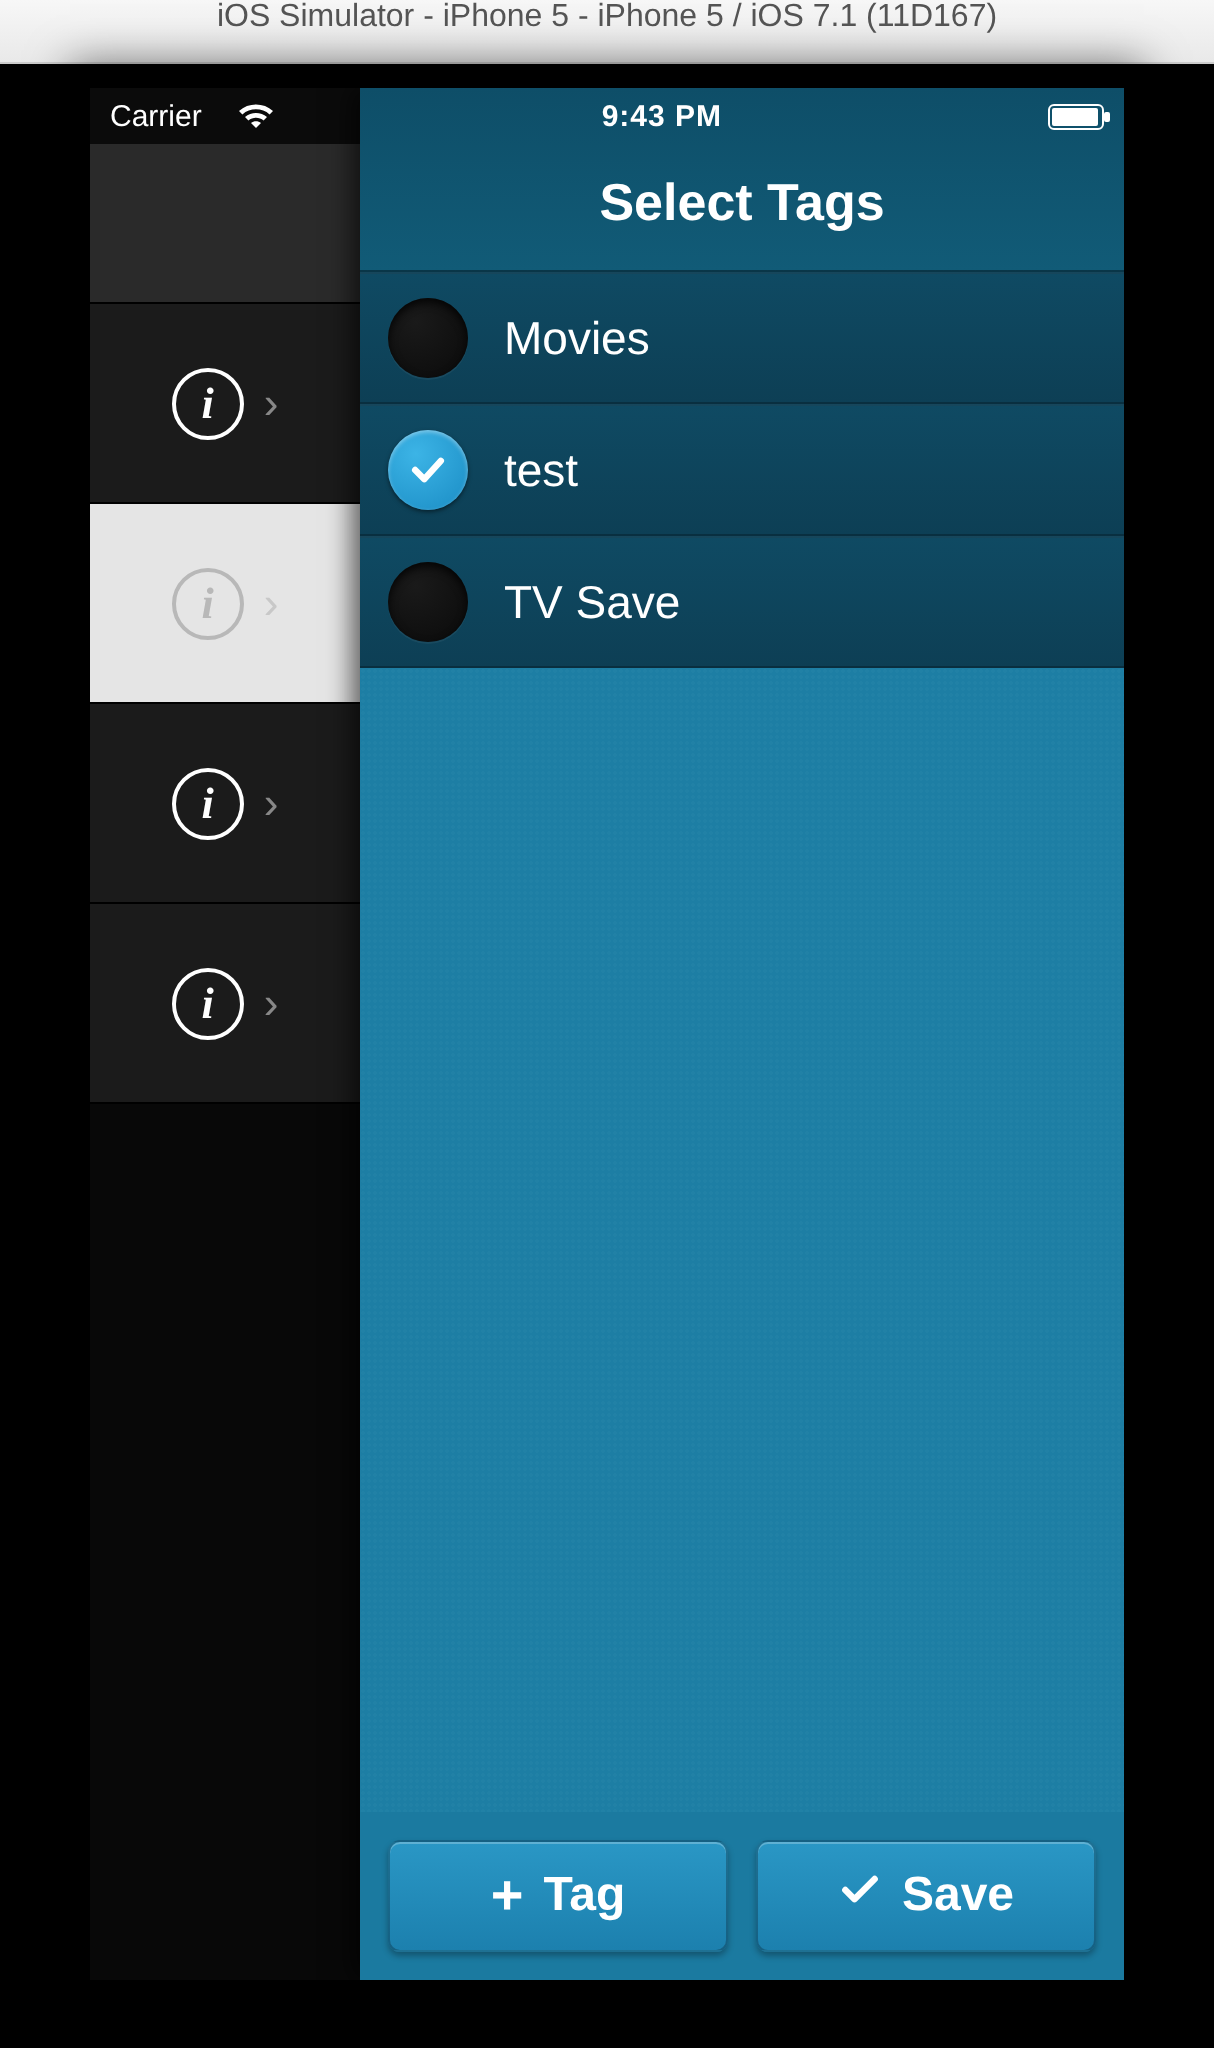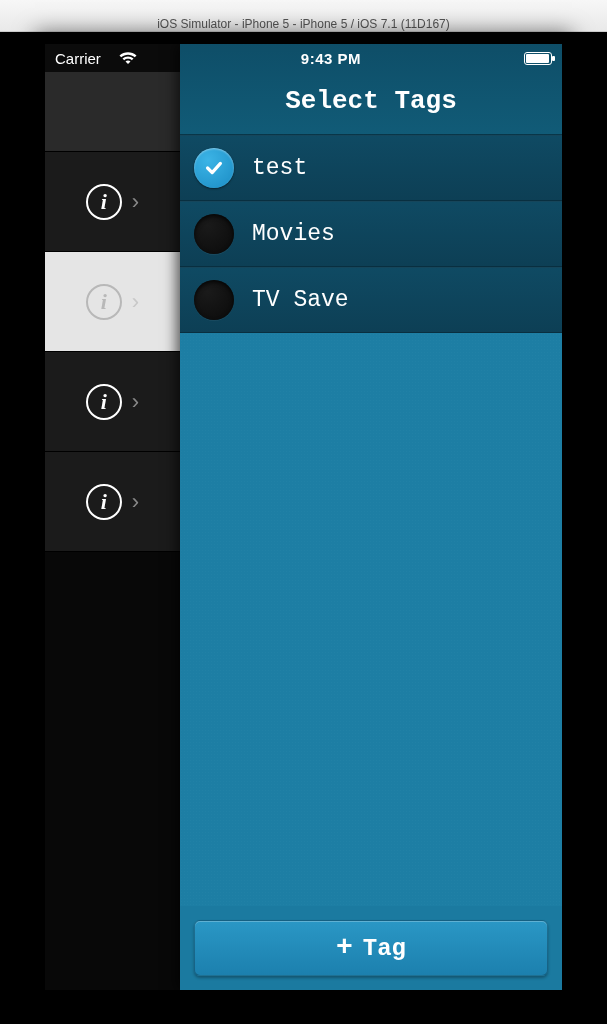--- a/index.html
+++ b/index.html
@@ -11,23 +11,23 @@
     position: relative;
     overflow: hidden;
   }
   .mac-titlebar {
     position: absolute;
     top: 0; left: 0; right: 0;
     height: 32px;
     background: linear-gradient(#f7f7f7,#e9e9e9);
     border-bottom: 1px solid #ccc;
     display: flex;
-    align-items: flex-end;
+    align-items: flex-start;
     justify-content: center;
-    font-size: 12px;
+    font-size: 16px;
     color: #555;
   }
   .device-frame {
     position: absolute;
     top: 32px;
     left: 35px;
     right: 35px;
     bottom: 22px;
     background: #000;
     box-shadow: 0 0 20px rgba(0,0,0,0.5);
@@ -112,21 +112,20 @@
   }
   
   .panel{
     position:absolute;
     top:0; bottom:0;
     left:135px; right:0;
     background: linear-gradient(#136180 0%, #1b7aa0 18%, #1b7aa0 100%);
     box-shadow: -4px 0 12px rgba(0,0,0,0.6);
     display:flex;
     flex-direction:column;
-    font-family:Liberation Mono, monospace;
   }
   .panel-header{
     padding-top:42px;
     padding-bottom:18px;
     text-align:center;
     color:#fff;
     font-size:26px;
     font-weight:700;
     background: linear-gradient(#0e4e68,#115b77);
     border-bottom:1px solid rgba(0,0,0,0.3);
@@ -240,39 +239,47 @@
         </div>
       <div class="sidebar-texture"></div>
     </div>
 
     <div class="panel">
       <div class="panel-header">
         <span>Select Tags</span>
       </div>
       <div class="tag-list" id="tag-list">
           <div class="tag-row">
+            <div class="check-circle"></div>
+            <span>Movies</span>
+          </div>
+          <div class="tag-row">
             <div class="check-circle checked">
               <svg width="22" height="22" viewBox="0 0 24 24">
                 <path d="M5 12 L10 17 L19 7" stroke="#fff" stroke-width="3.5" fill="none" stroke-linecap="round" stroke-linejoin="round"></path>
               </svg>
             </div>
             <span>test</span>
           </div>
           <div class="tag-row">
             <div class="check-circle"></div>
-            <span>Movies</span>
-          </div>
-          <div class="tag-row">
-            <div class="check-circle"></div>
             <span>TV Save</span>
           </div>
         </div>
       <div class="panel-body"></div>
       <div class="panel-footer">
         <div class="footer-btn">
           <span class="plus-icon">+</span>
           <span>Tag</span>
         </div>
+        <div class="footer-btn">
+          <span>
+            <svg width="22" height="22" viewBox="0 0 24 24">
+                <path d="M4 12 L9 17 L20 6" stroke="#fff" stroke-width="3.5" fill="none" stroke-linecap="round" stroke-linejoin="round"></path>
+              </svg>
+          </span>
+          <span>Save</span>
+        </div>
       </div>
     </div>
 
   </div>
 </div>
 
 </body></html>

